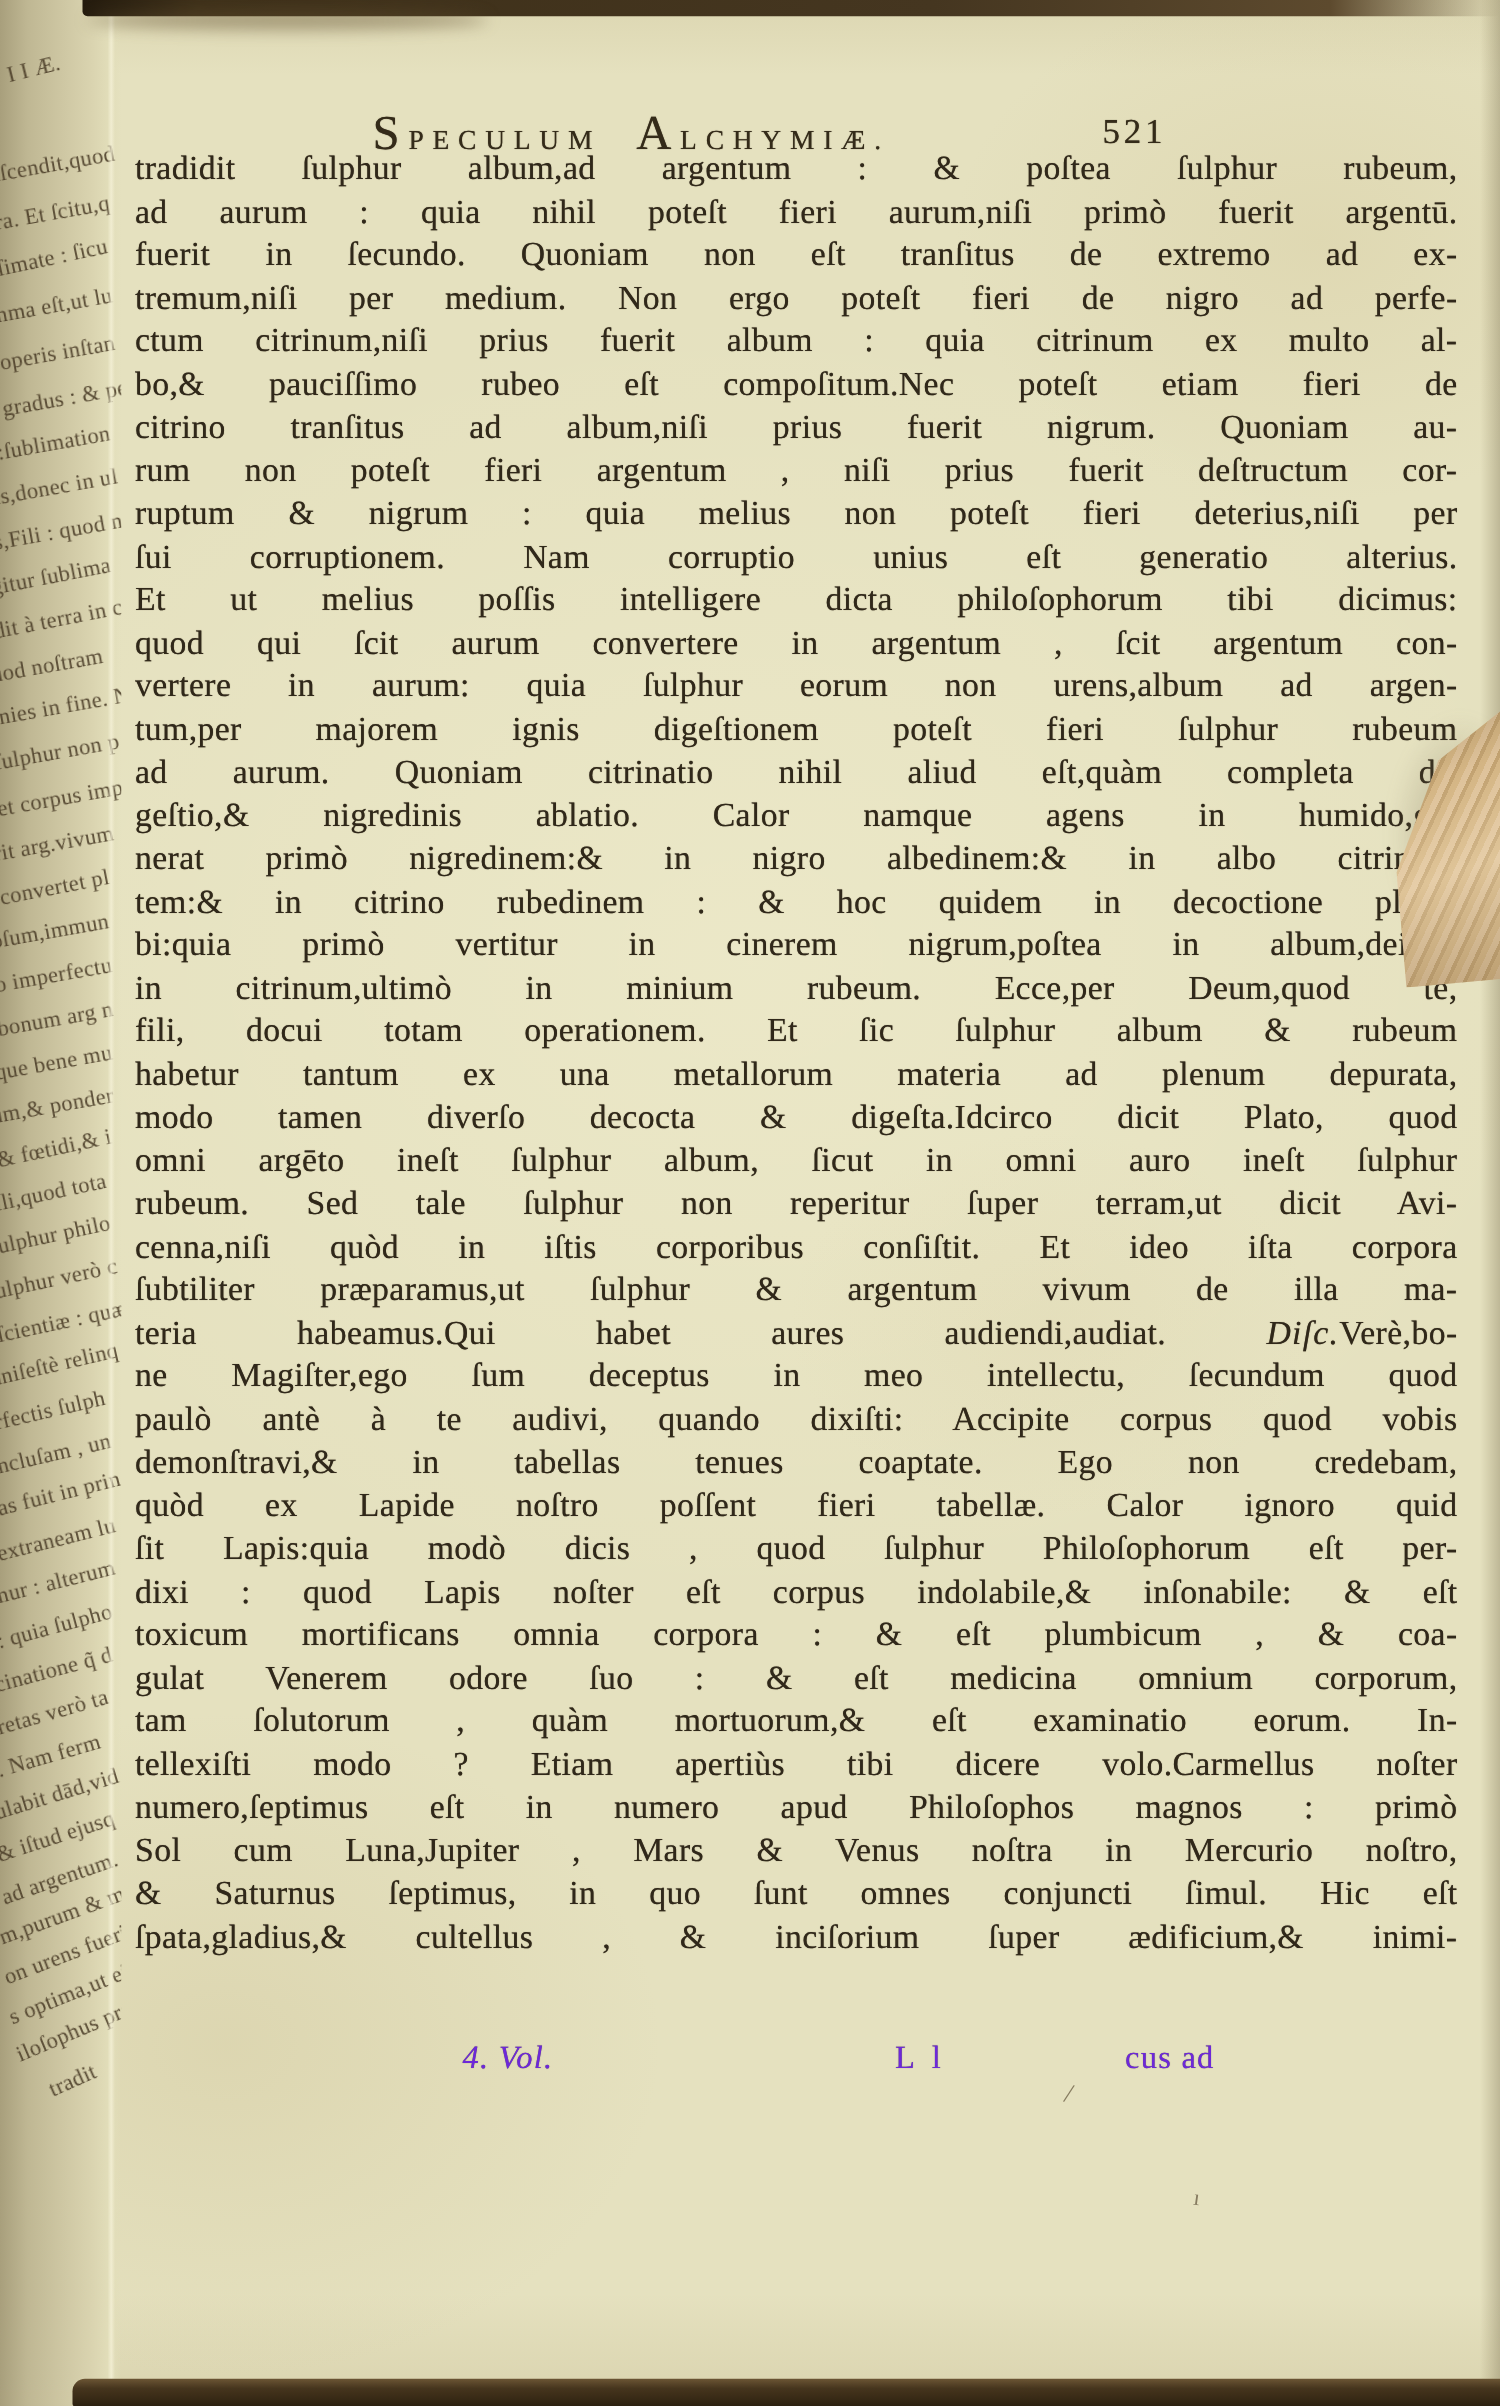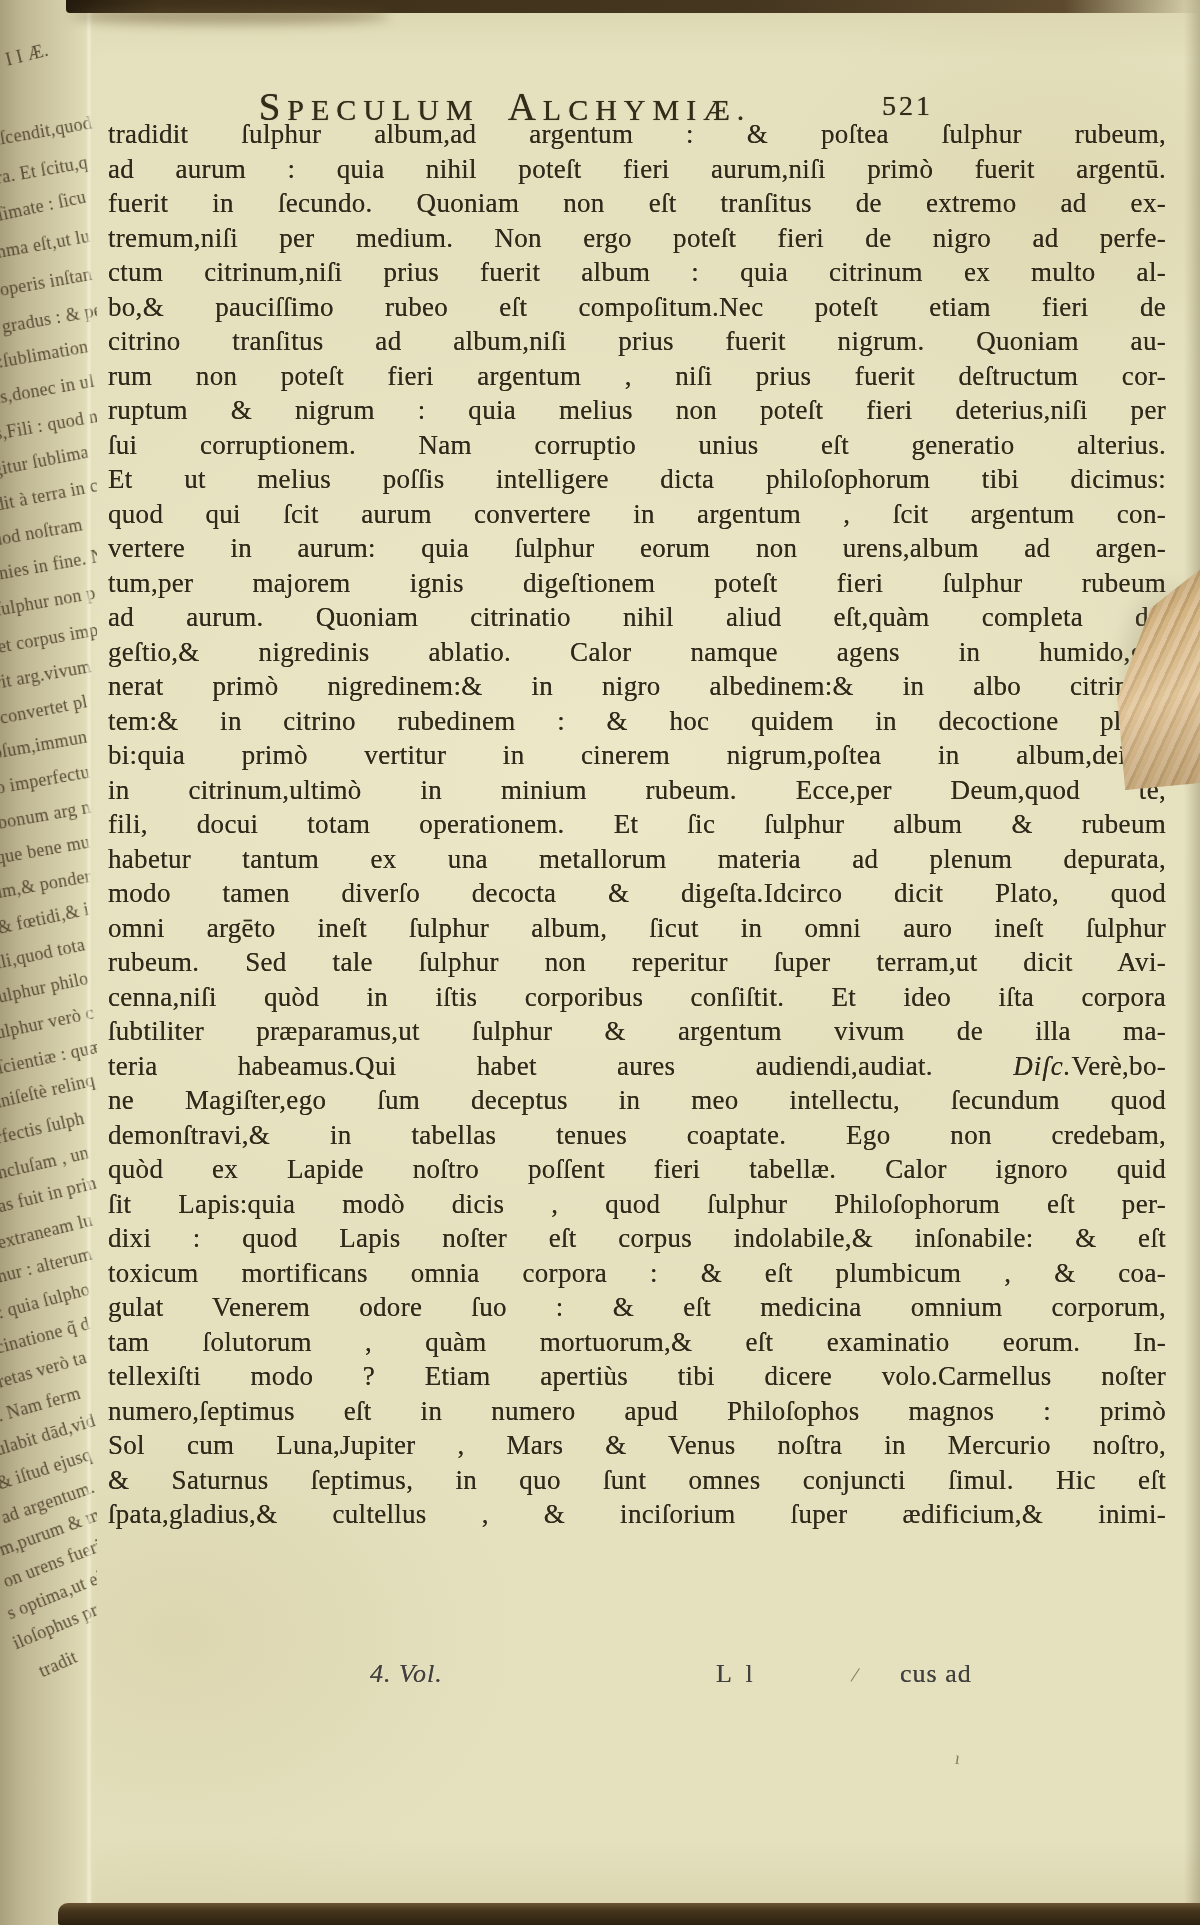--- a/index.html
+++ b/index.html
@@ -52,40 +52,40 @@
   }
   .frag{
     position:absolute;display:block;white-space:nowrap;
     font-size:18px;color:#4a3c27;letter-spacing:.3px;
     filter:blur(.4px);opacity:.9;transform-origin:left center;
   }
   
   .header{position:absolute;top:84px;left:110px;width:1056px;height:46px;}
   .title{
     position:absolute;left:0;top:0;width:790px;text-align:center;
-    font-size:30px;letter-spacing:7px;word-spacing:10px;color:#342b19;
+    font-size:22px;letter-spacing:7px;word-spacing:10px;color:#342b19;
     text-shadow:0 0 .7px rgba(40,30,15,.8);
   }
   .titleword{display:inline-block;text-transform:uppercase;margin:0 14px;}
   .titleword::first-letter{font-size:39px;}
   .pagenum{
     position:absolute;left:772px;top:6px;font-size:28px;letter-spacing:3px;color:#342b19;
     text-shadow:0 0 .7px rgba(40,30,15,.8);
   }
   .body{
     position:absolute;top:117px;left:108px;width:1058px;
   }
   .line{
     height:34.5px;overflow:hidden;
     font-size:27px;letter-spacing:.3px;line-height:34.5px;
     text-align:justify;text-align-last:justify;
     color:#30281a;text-shadow:0 0 .6px rgba(45,35,18,.75);
   }
   .line i{letter-spacing:1px;}
-  .footer{position:absolute;top:1631px;left:108px;width:1058px;height:40px;font-size:26px;color:#404040;text-shadow:0 0 .6px rgba(45,35,18,.7);margin-top:28px;}
+  .footer{position:absolute;top:1631px;left:108px;width:1058px;height:40px;font-size:26px;color:#6d28d9;text-shadow:0 0 .6px rgba(45,35,18,.7);}
   .vol{position:absolute;left:262px;font-style:italic;letter-spacing:1px;}
   .sig{position:absolute;left:608px;letter-spacing:4px;text-align:center;}
   .catch{position:absolute;left:792px;letter-spacing:1px;}
   
   .wedge-halo{
     position:absolute;left:1090px;top:545px;width:130px;height:250px;
     background:radial-gradient(60% 55% at 60% 50%, rgba(120,110,82,.45), rgba(0,0,0,0) 72%);
     filter:blur(5px);
   }
   .wedge{
@@ -186,20 +186,21 @@
       <div class="line">in citrinum,ultimò in minium rubeum.  Ecce,per Deum,quod te,</div>
       <div class="line">fili, docui totam operationem.   Et ſic ſulphur album &amp; rubeum</div>
       <div class="line">habetur tantum ex una metallorum materia ad plenum depurata,</div>
       <div class="line">modo tamen diverſo decocta &amp; digeſta.Idcirco dicit Plato, quod</div>
       <div class="line">omni argēto ineſt ſulphur album, ſicut in omni auro ineſt ſulphur</div>
       <div class="line">rubeum. Sed tale ſulphur non reperitur ſuper terram,ut dicit Avi-</div>
       <div class="line">cenna,niſi quòd in iſtis  corporibus conſiſtit.  Et ideo iſta corpora</div>
       <div class="line">ſubtiliter præparamus,ut ſulphur  &amp; argentum vivum de illa ma-</div>
       <div class="line">teria habeamus.Qui habet aures audiendi,audiat.   <i>Diſc.</i>Verè,bo-</div>
       <div class="line">ne Magiſter,ego ſum deceptus in meo intellectu, ſecundum quod</div>
+      <div class="line">paulò antè à te audivi, quando dixiſti:  Accipite corpus quod vobis</div>
       <div class="line">demonſtravi,&amp; in tabellas tenues coaptate.  Ego non credebam,</div>
       <div class="line">quòd ex Lapide  noſtro poſſent fieri tabellæ.   Calor ignoro quid</div>
       <div class="line">ſit Lapis:quia  modò dicis , quod ſulphur Philoſophorum eſt per-</div>
       <div class="line">dixi : quod Lapis noſter eſt corpus indolabile,&amp; inſonabile: &amp; eſt</div>
       <div class="line">toxicum mortificans omnia corpora :  &amp; eſt plumbicum , &amp; coa-</div>
       <div class="line">gulat  Venerem  odore  ſuo :   &amp; eſt medicina omnium corporum,</div>
       <div class="line">tam ſolutorum , quàm mortuorum,&amp; eſt examinatio eorum.  In-</div>
       <div class="line">tellexiſti modo ? Etiam apertiùs tibi dicere volo.Carmellus noſter</div>
       <div class="line">numero,ſeptimus eſt in numero  apud  Philoſophos  magnos :  primò</div>
       <div class="line">Sol cum Luna,Jupiter , Mars &amp;  Venus noſtra in Mercurio noſtro,</div>

